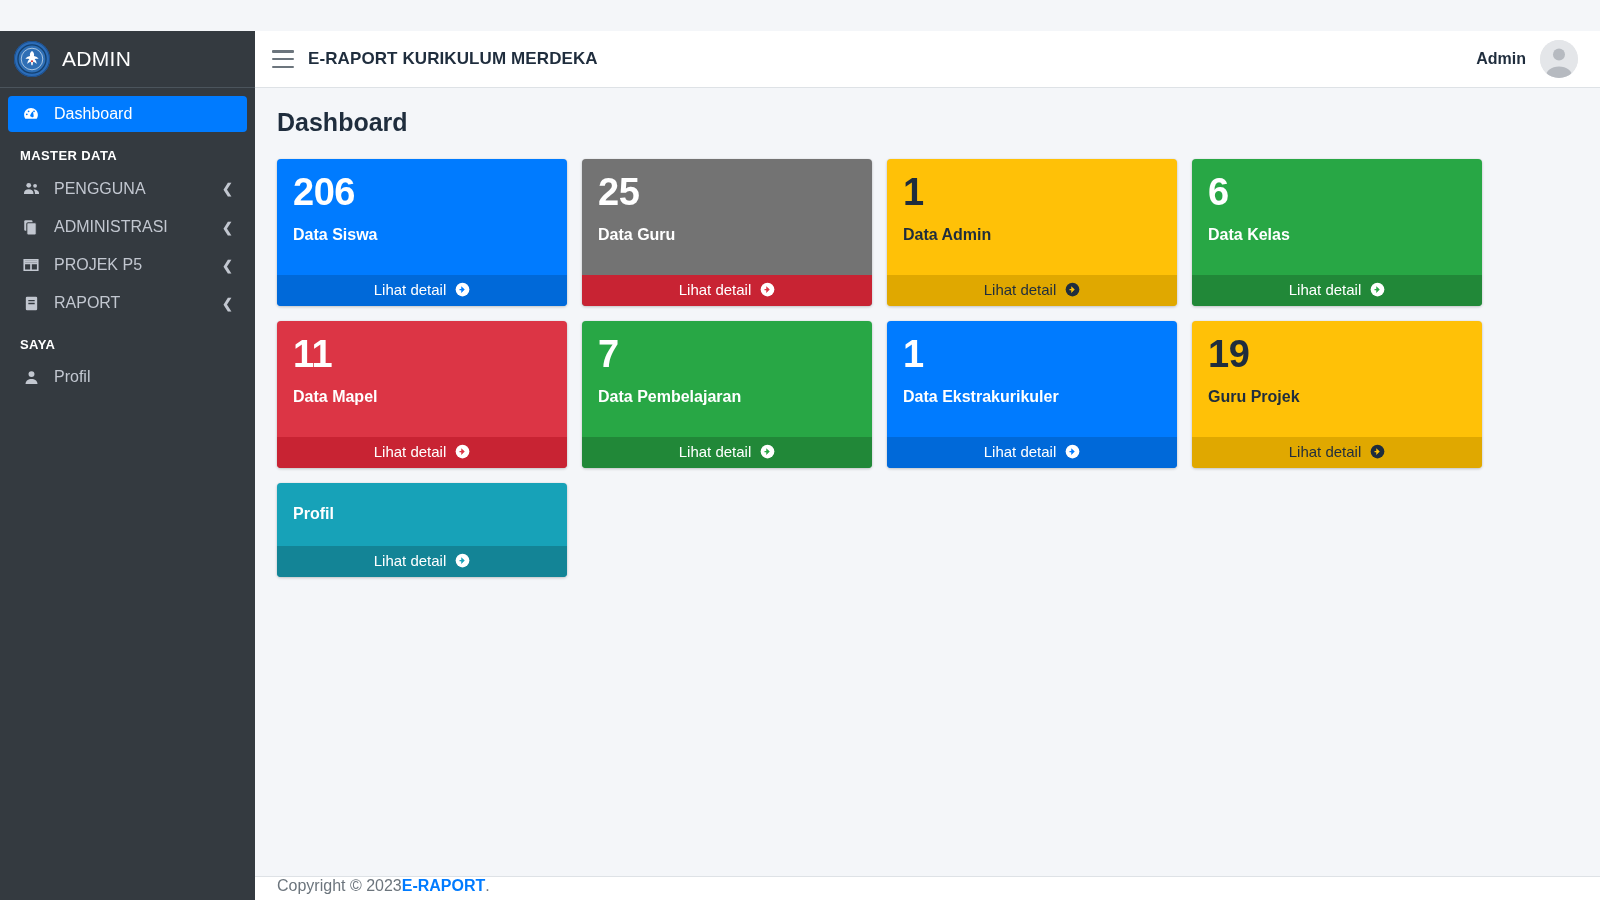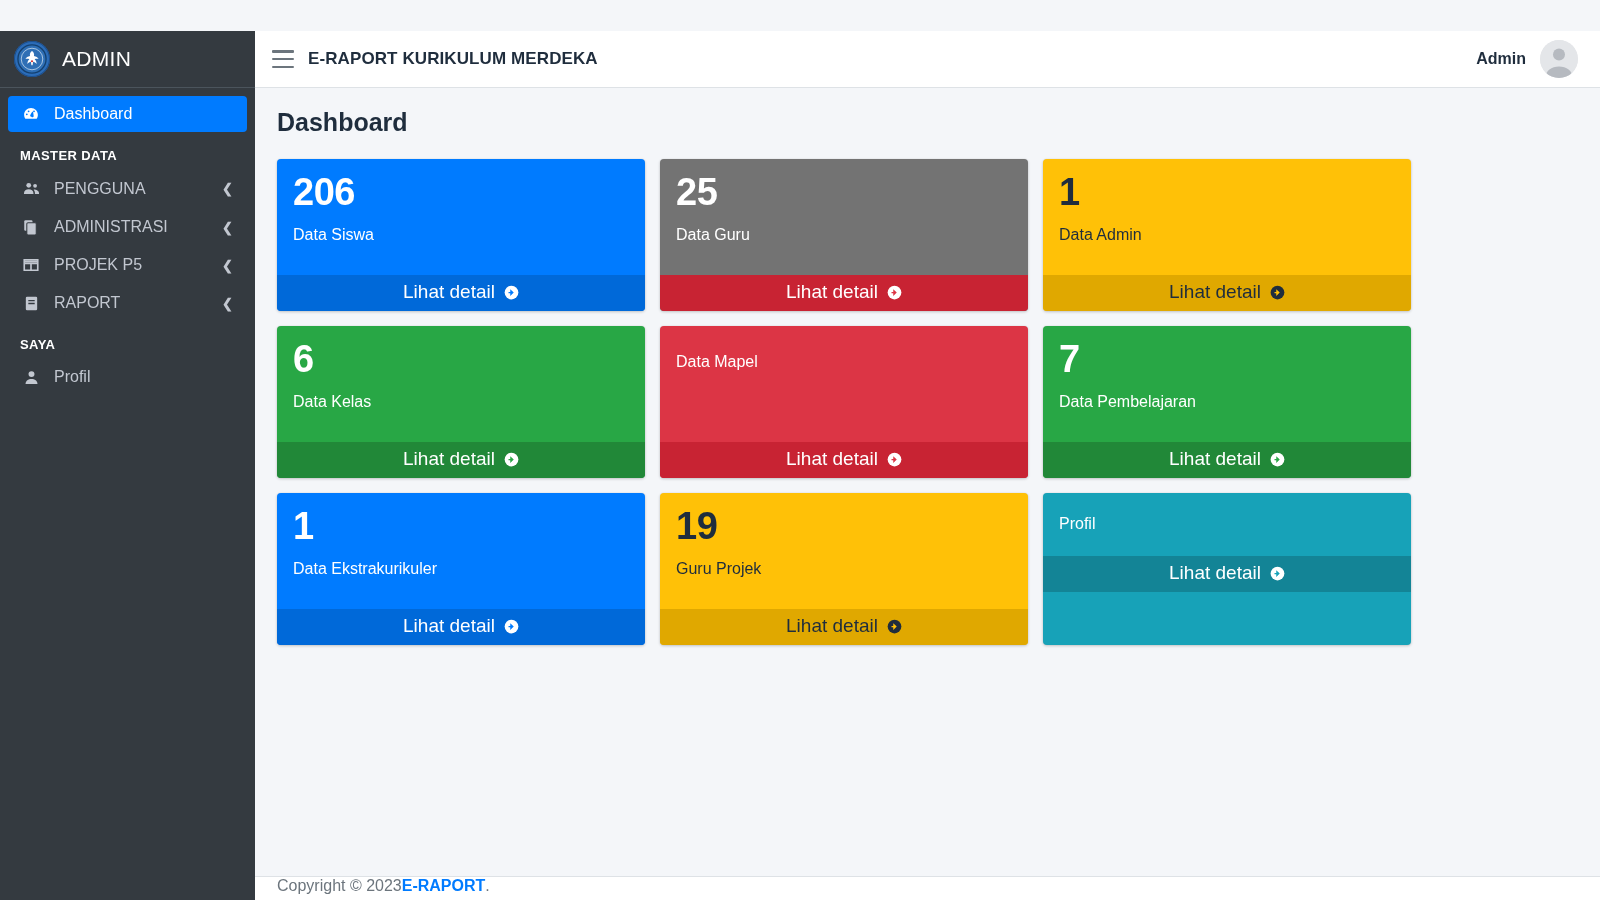--- a/index.html
+++ b/index.html
@@ -82,35 +82,35 @@
   }
 
   .content { flex: 1; padding: 18px 22px 0; overflow: hidden; }
   .page-title {
     font-size: 25px; font-weight: 700; color: #1f2d3d;
     margin: 2px 0 22px 0;
   }
 
   .cards { display: flex; flex-wrap: wrap; gap: 15px; align-content: flex-start; }
   .card {
-    width: 368px; border-radius: 4px; overflow: hidden;
+    width: 290px; border-radius: 4px; overflow: hidden;
     display: flex; flex-direction: column;
     box-shadow: 0 0 1px rgba(0,0,0,.125), 0 1px 3px rgba(0,0,0,.2);
     cursor: pointer;
   }
   .card-body { padding: 14px 16px 16px; }
   .card.has-number .card-body { min-height: 116px; }
   .card .num {
     font-size: 38px; font-weight: 700; line-height: 1.05; letter-spacing: -.5px;
   }
-  .card .label { font-size: 16px; margin-top: 12px; line-height: 1.2; }
+  .card .label { font-size: 16px; margin-top: 12px; line-height: 1.2; font-weight: bold; }
   .card.no-number .card-body { min-height: 63px; display: flex; align-items: center; }
   .card.no-number .label { margin-top: 0; }
   .card-footer {
-    text-align: center; padding: 6px 0 8px; font-size: 19px;
+    text-align: center; padding: 6px 0 8px; font-size: 15px;
     display: flex; align-items: center; justify-content: center; gap: 9px;
   }
   .arrow-ico { display: inline-flex; align-items: center; }
 
   .footer {
     height: 55px; background: #fff; border-top: 1px solid #dee2e6;
     display: flex; padding: 0 22px;
     font-size: 16px; color: #6c757d;
   }
   .footer a { color: #007bff; text-decoration: none; font-weight: 700; }
@@ -287,20 +287,21 @@
               <span class="arrow-ico">
                 <svg width="15" height="15" viewBox="0 0 24 24">
                   <circle cx="12" cy="12" r="11" fill="#ffffff"></circle>
                   <path d="M10 6.6l5.6 5.4L10 17.4V13H7.2v-2H10z" fill="#28a745"></path>
                 </svg>
               </span>
             </a>
           </div>
           <div class="card has-number" style="background: rgb(220, 53, 69); color: rgb(255, 255, 255);">
             <div class="card-body">
+              <div class="num">11</div>
               <div class="label">Data Mapel</div>
             </div>
             <a class="card-footer" href="#" style="background: rgb(200, 35, 51); color: rgb(255, 255, 255); text-decoration: none;">
               <span>Lihat detail</span>
               <span class="arrow-ico">
                 <svg width="15" height="15" viewBox="0 0 24 24">
                   <circle cx="12" cy="12" r="11" fill="#ffffff"></circle>
                   <path d="M10 6.6l5.6 5.4L10 17.4V13H7.2v-2H10z" fill="#dc3545"></path>
                 </svg>
               </span>

